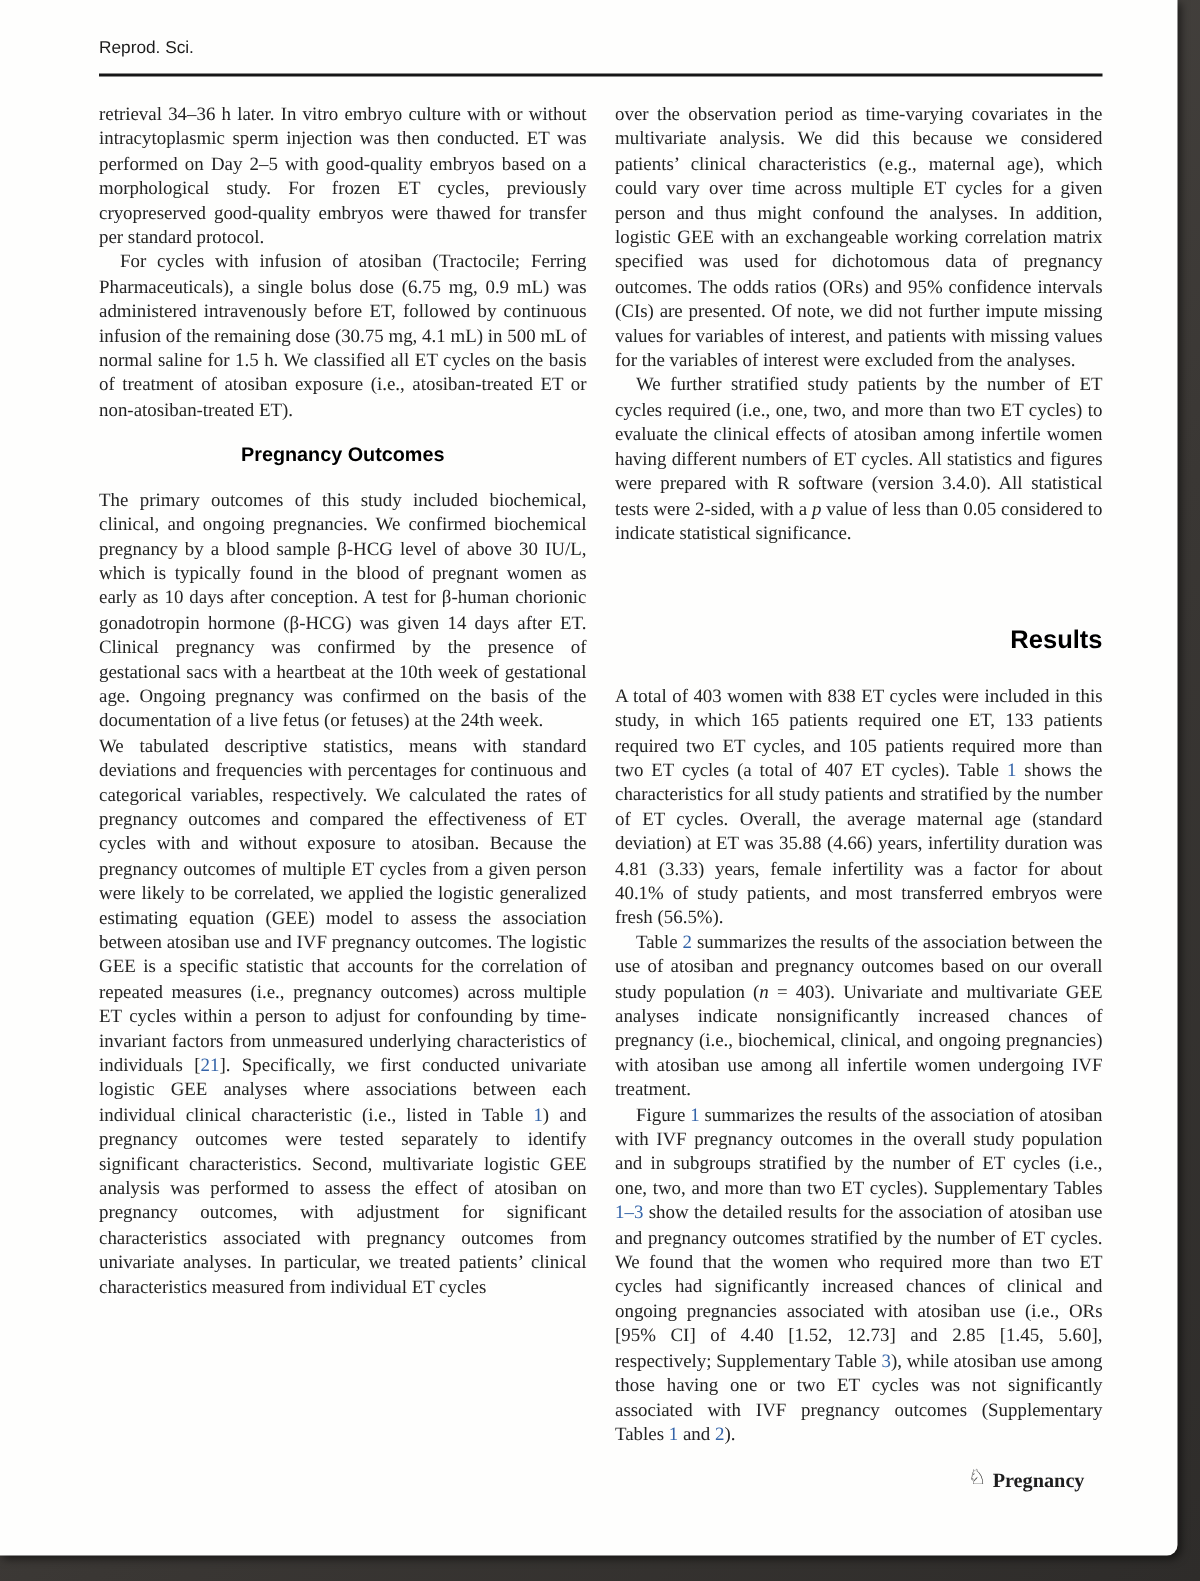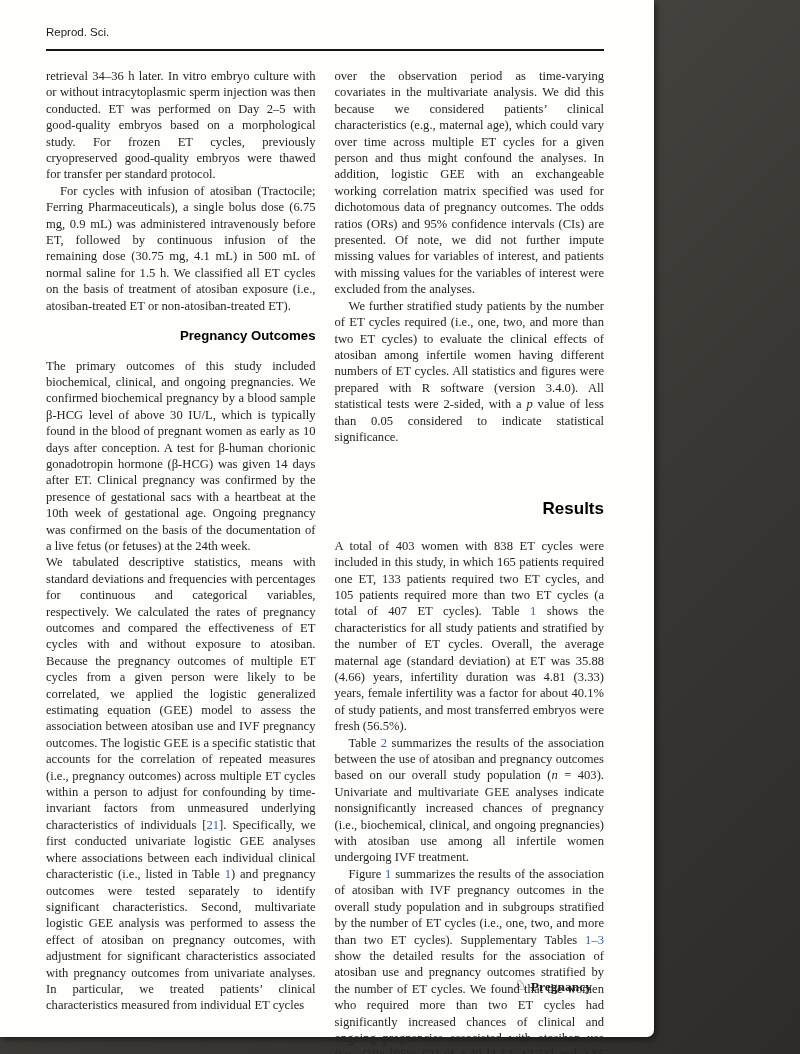--- a/index.html
+++ b/index.html
@@ -5,26 +5,26 @@
   html,body{margin:0;padding:0;}
   .scene{
     position:relative;
     width:800px;height:1054px;
     background:linear-gradient(135deg,#55514d 0%,#3a3734 60%,#2e2c2a 100%);
     overflow:hidden;
     font-family:"Liberation Serif",serif;
   }
   .page{
     position:absolute;left:0;top:0;
-    width:654px;height:1037px;
+    width:785px;height:1037px;
     background:#fefefd;
     border-radius:0 0 7px 0;
     box-shadow:2px 2px 6px rgba(0,0,0,.55);
     box-sizing:border-box;
-    padding:26px 50px 0 46px;
+    padding:26px 50px 0 66px;
   }
   .journal-header{
     font-family:"Liberation Sans",sans-serif;
     font-size:11.5px;color:#1c1c1c;
     padding-bottom:11px;
     border-bottom:2.5px solid #161616;
   }
   .columns{
     display:flex;gap:19px;margin-top:17px;
   }
@@ -33,21 +33,21 @@
     font-size:12.6px;line-height:16.4px;
     color:#242424;
     text-align:justify;
   }
   .col p{margin:0;}
   .col p.indent{text-indent:14px;}
   .subsection-heading{
     font-family:"Liberation Sans",sans-serif;
     font-size:13.2px;font-weight:bold;color:#000;
     margin:14px 0 13px 0;
-    text-align:right;
+    text-align:center;
   }
   .section-heading{
     font-family:"Liberation Sans",sans-serif;
     font-size:17px;font-weight:bold;color:#000;
     margin:25px 0 20px 0;
     text-align:right;
   }
   .section-heading.results{margin-top:56px;}
   .ref-link{color:#3464a8;}
   .it{font-style:italic;}

